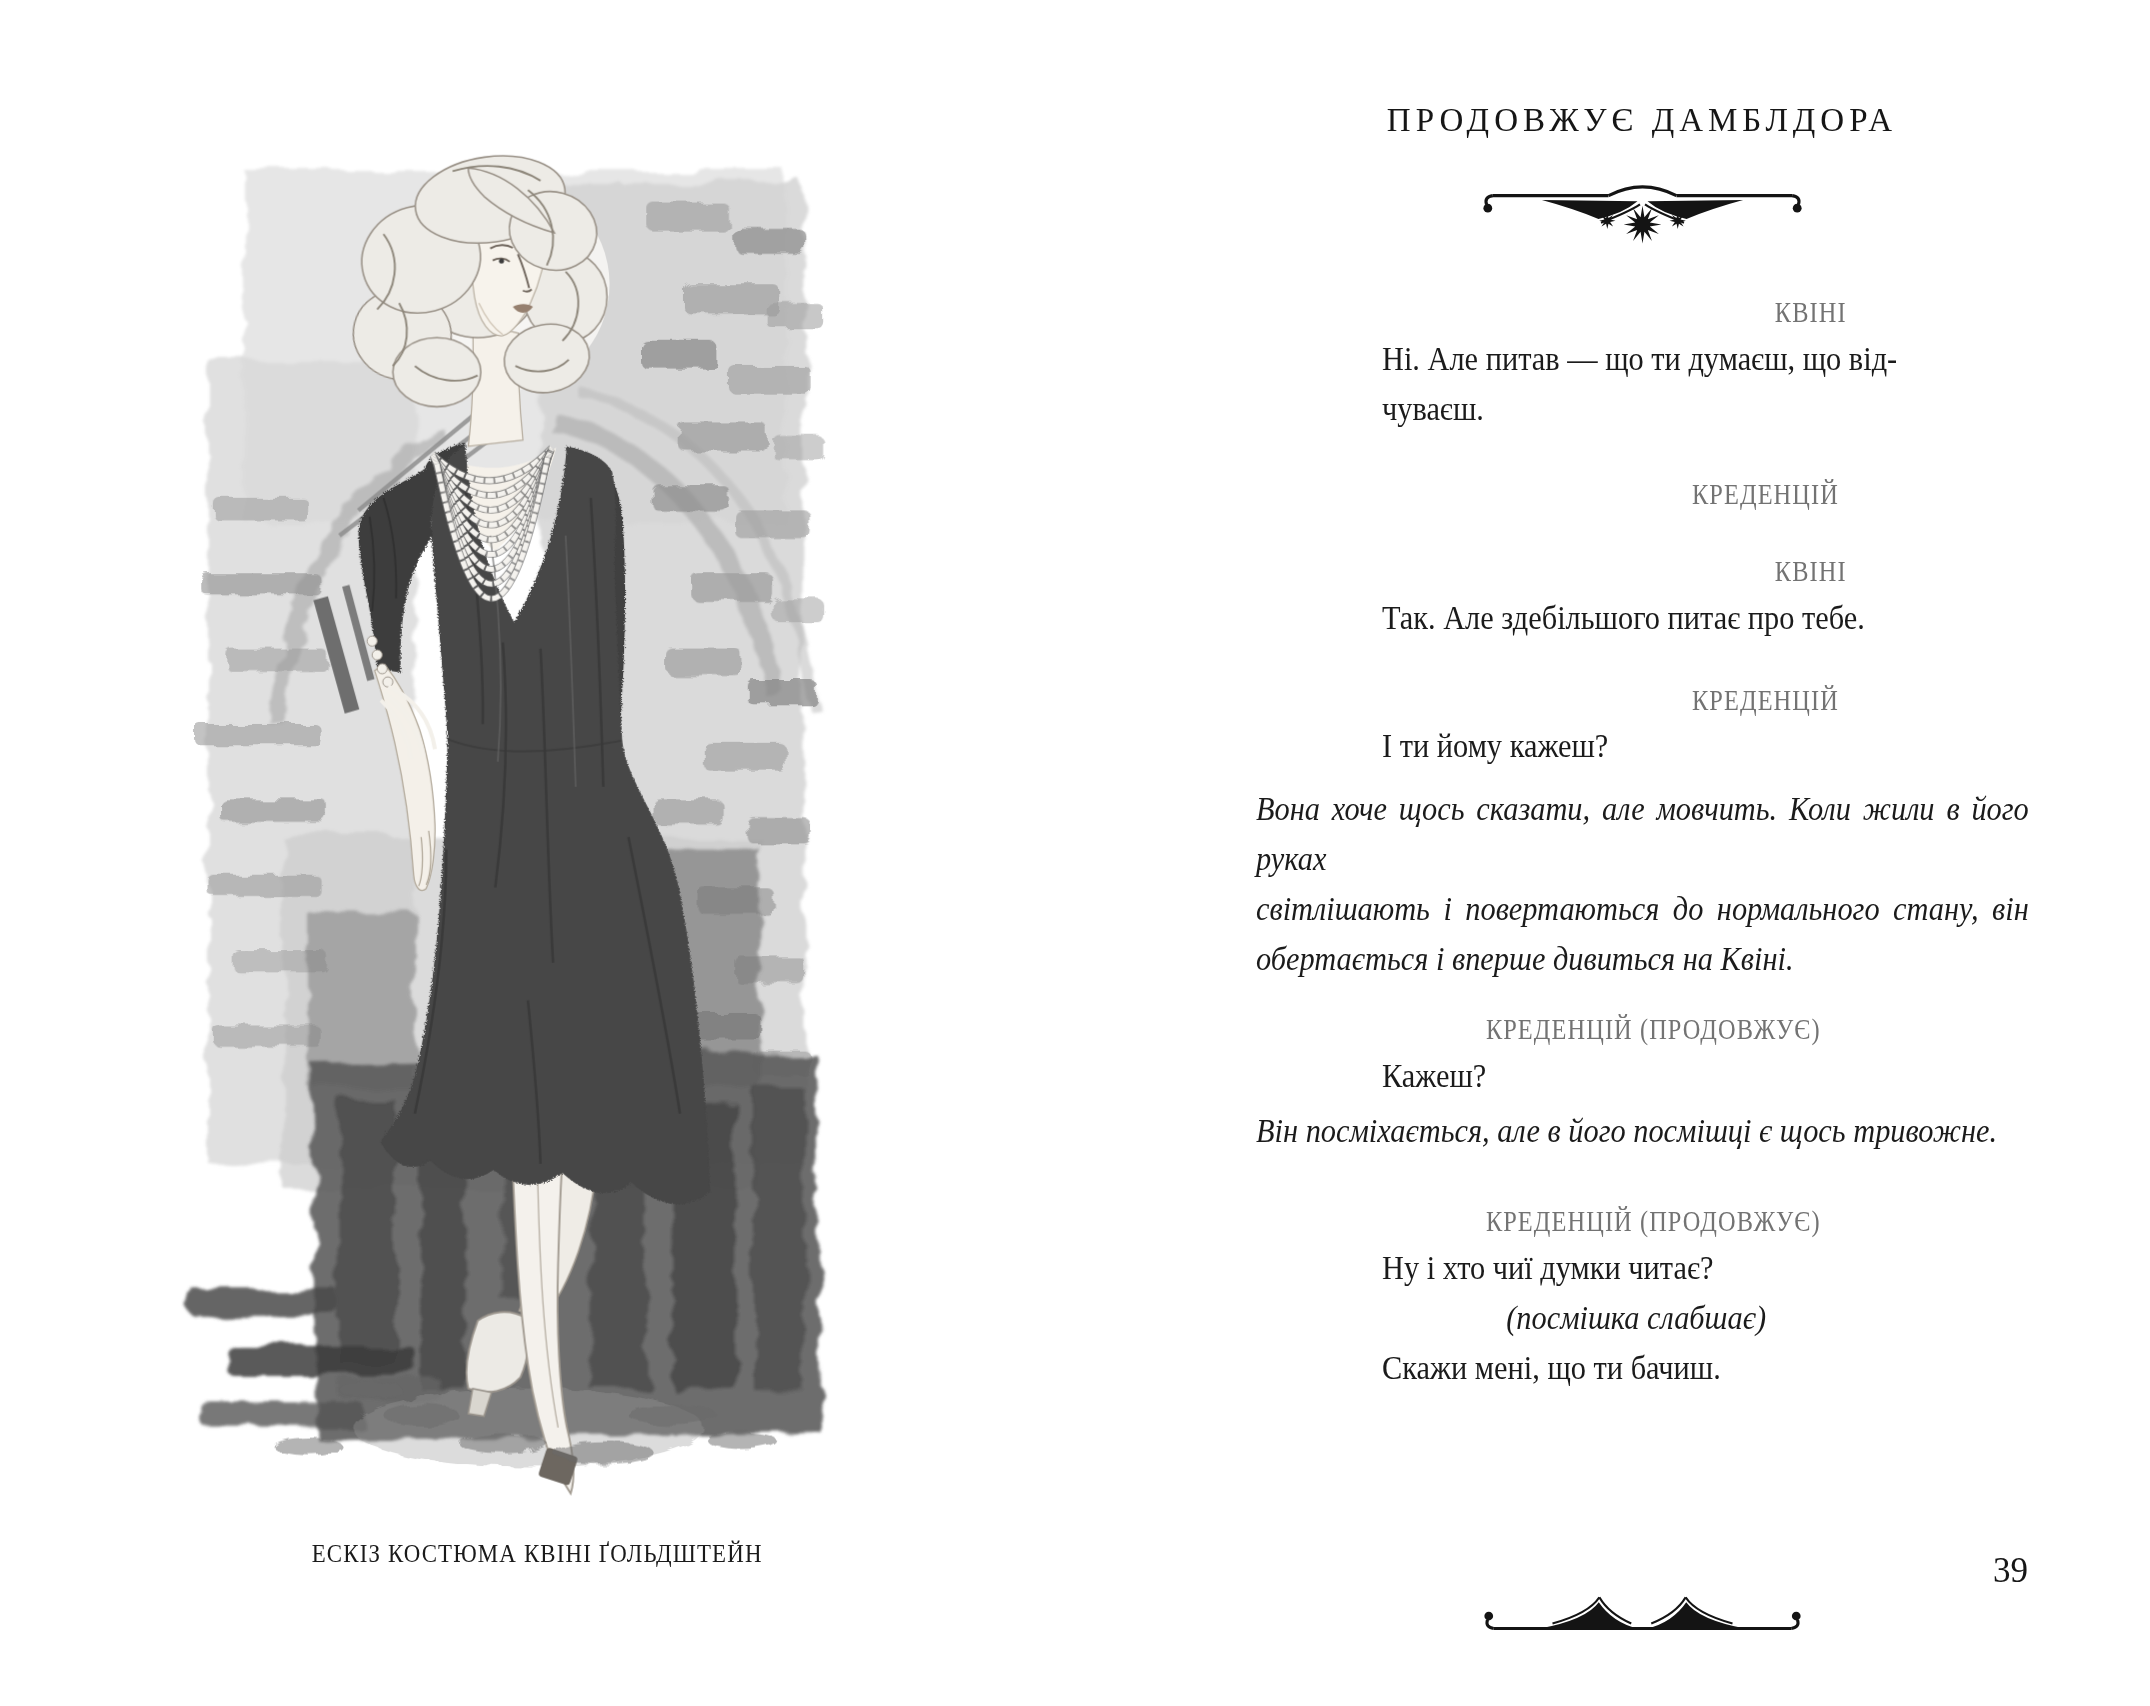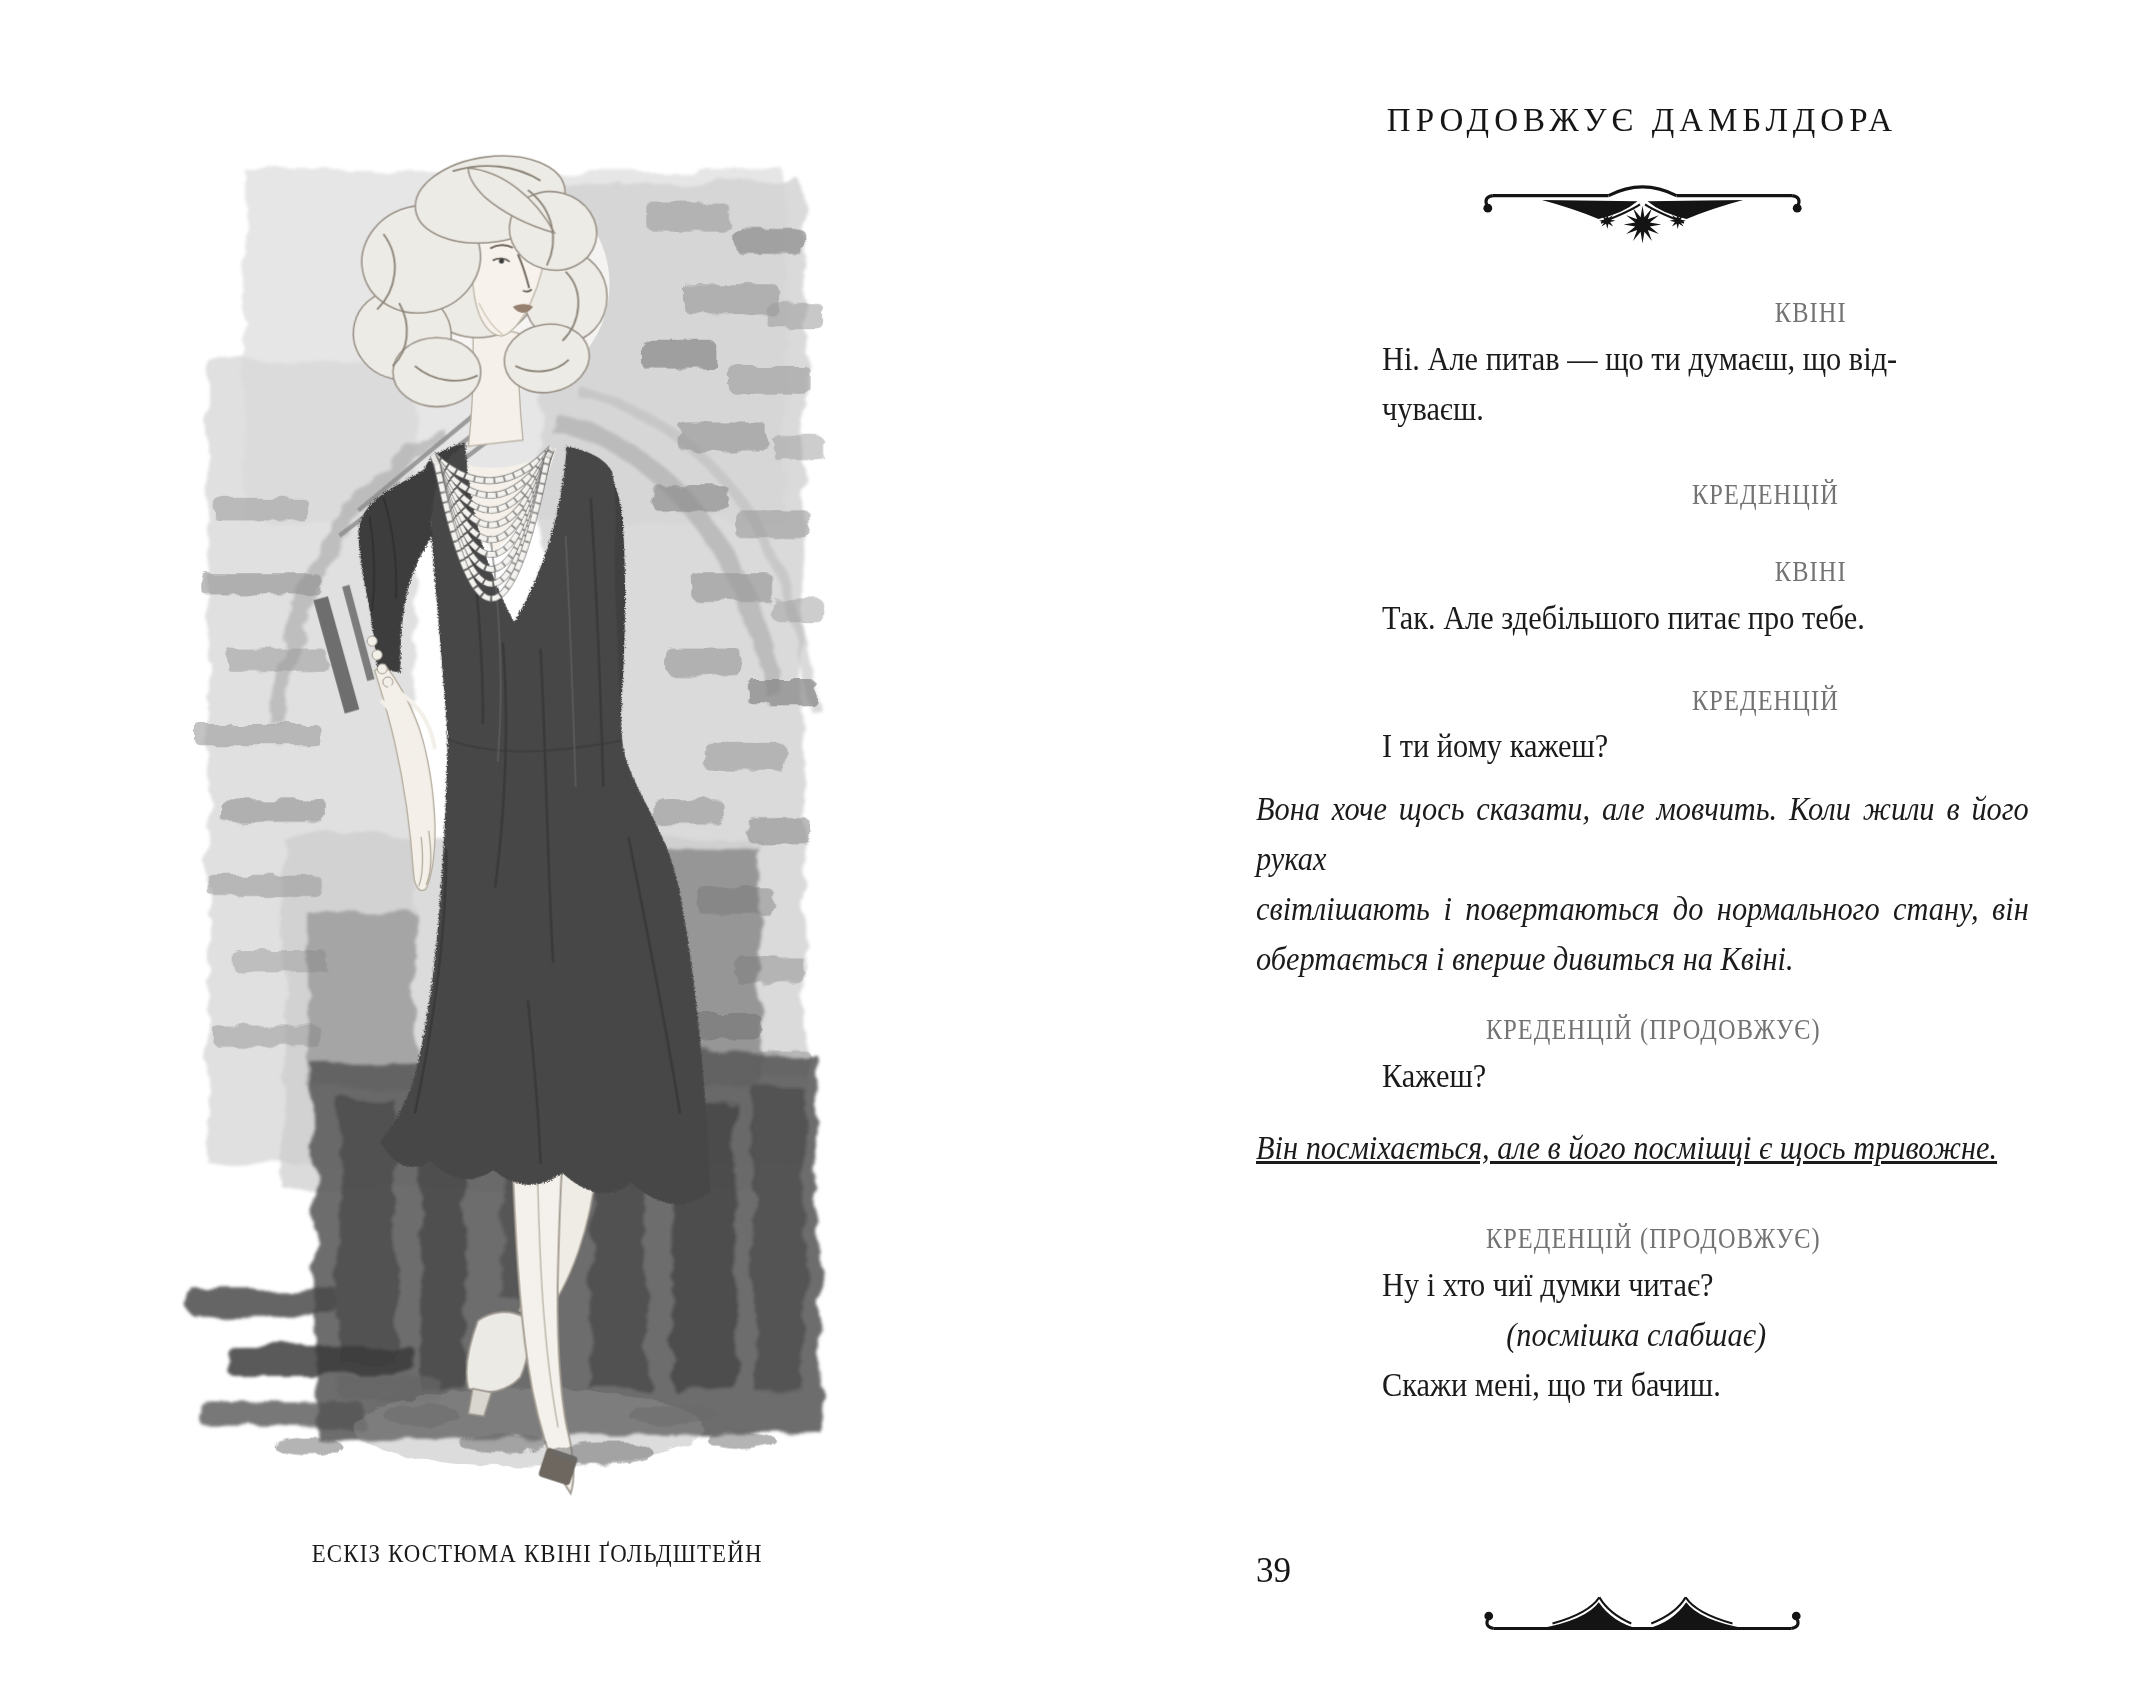--- a/index.html
+++ b/index.html
@@ -17,32 +17,32 @@
 
   
   .running-head{position:absolute;top:100px;left:181px;width:772px;text-align:center;
                 font-size:33px;line-height:40px;letter-spacing:5px;white-space:nowrap;color:#161616;}
   .orn{position:absolute;left:404px;width:327px;}
   .orn-top{top:183px;height:63px;}
   .orn-bottom{top:1596px;height:40px;}
   .script{position:absolute;top:295px;left:181px;width:772px;}
   .blk{margin:0;}
   .blk2{margin-top:43px;} .blk3{margin-top:42px;} .blk4{margin-top:40px;}
-  .blk5{margin-top:12.6px;} .blk6{margin-top:28px;} .blk7{margin-top:22px;text-decoration:underline;} .blk8{margin-top:48px;}
+  .blk5{margin-top:12.6px;} .blk6{margin-top:28px;} .blk7{margin-top:5px;} .blk8{margin-top:48px;}
   .char{margin-left:126px;width:471px;text-align:right;font-size:29px;line-height:35px;
         margin-bottom:3.8px;white-space:nowrap;color:#737373;}
   .char .nm{display:inline-block;transform:scaleX(.84);transform-origin:center;letter-spacing:1.3px;}
   .line{font-size:33px;line-height:50px;transform:scaleX(.92);transform-origin:0 50%;
         white-space:nowrap;color:#1b1b1b;}
   .dia{margin-left:126px;width:565px;}
   .stage .line{width:840px;white-space:normal;}
   .stage .just{text-align:justify;text-align-last:justify;}
   .stage{font-style:italic;}
   .paren{font-style:italic;padding-left:135px;}
-  .page-num{position:absolute;top:1551px;left:181px;width:772px;text-align:left;
+  .page-num{position:absolute;top:1551px;left:181px;width:772px;text-align:right;
             font-size:35px;line-height:40px;color:#161616;}
 </style>
 </head>
 <body>
 
 <div class="spread">
 
   <div class="page page-left">
 
     <div class="illu">

